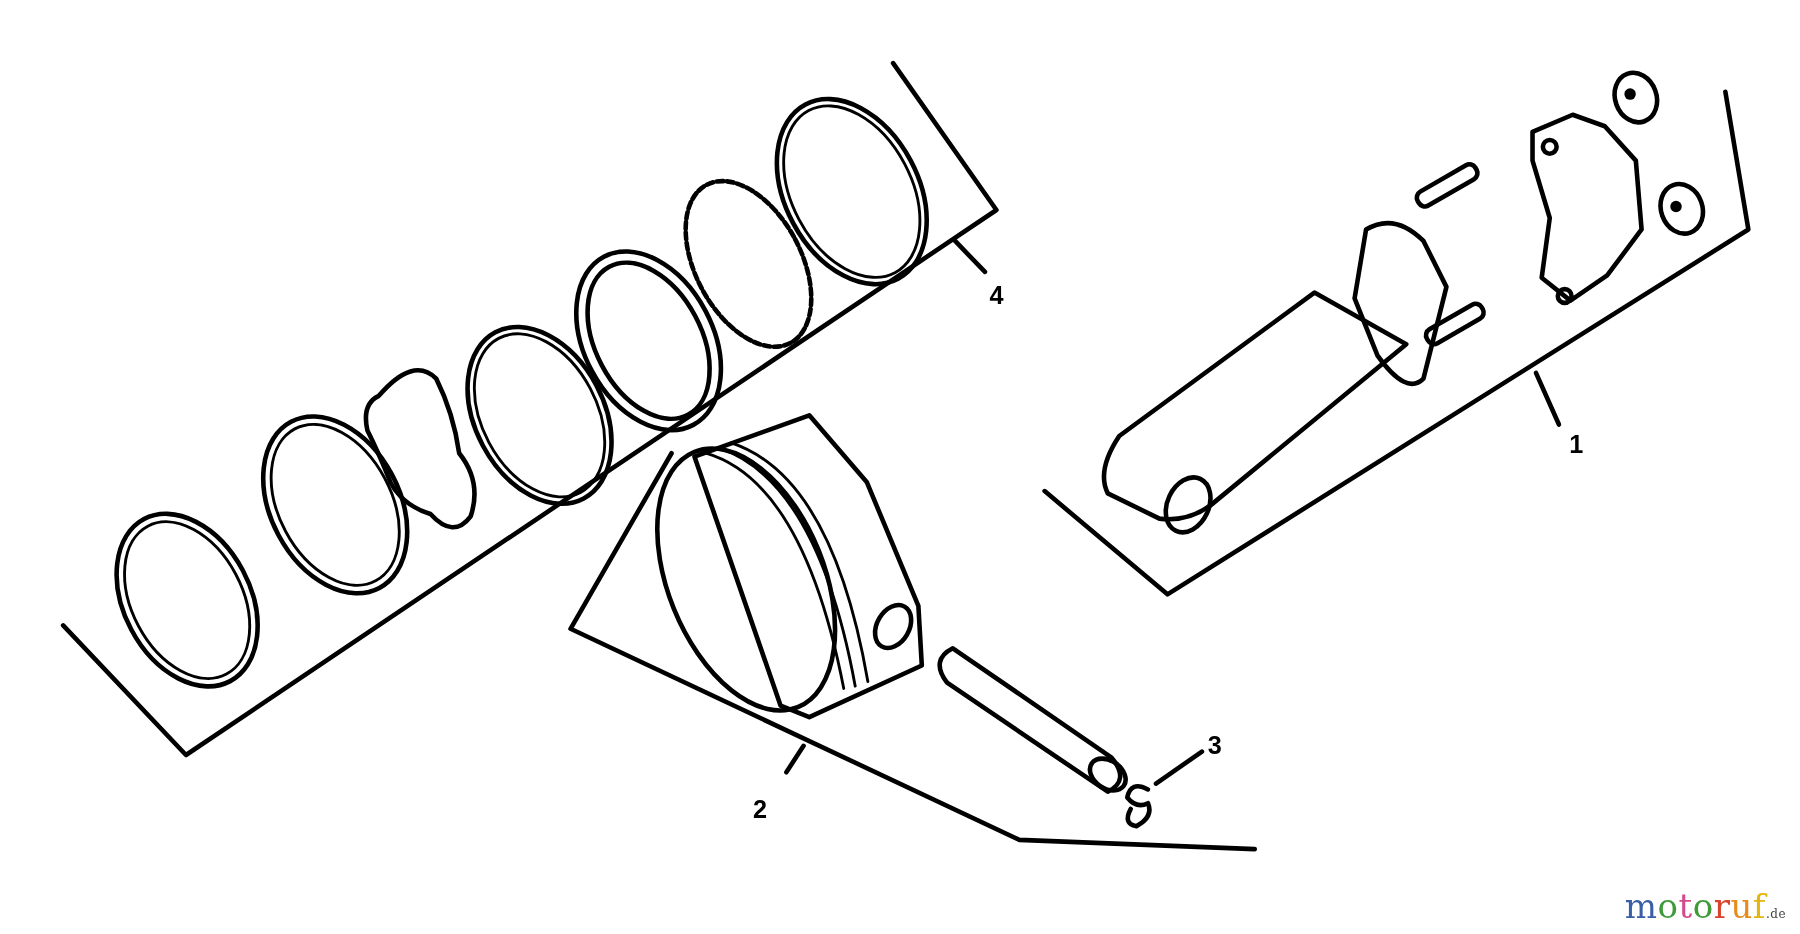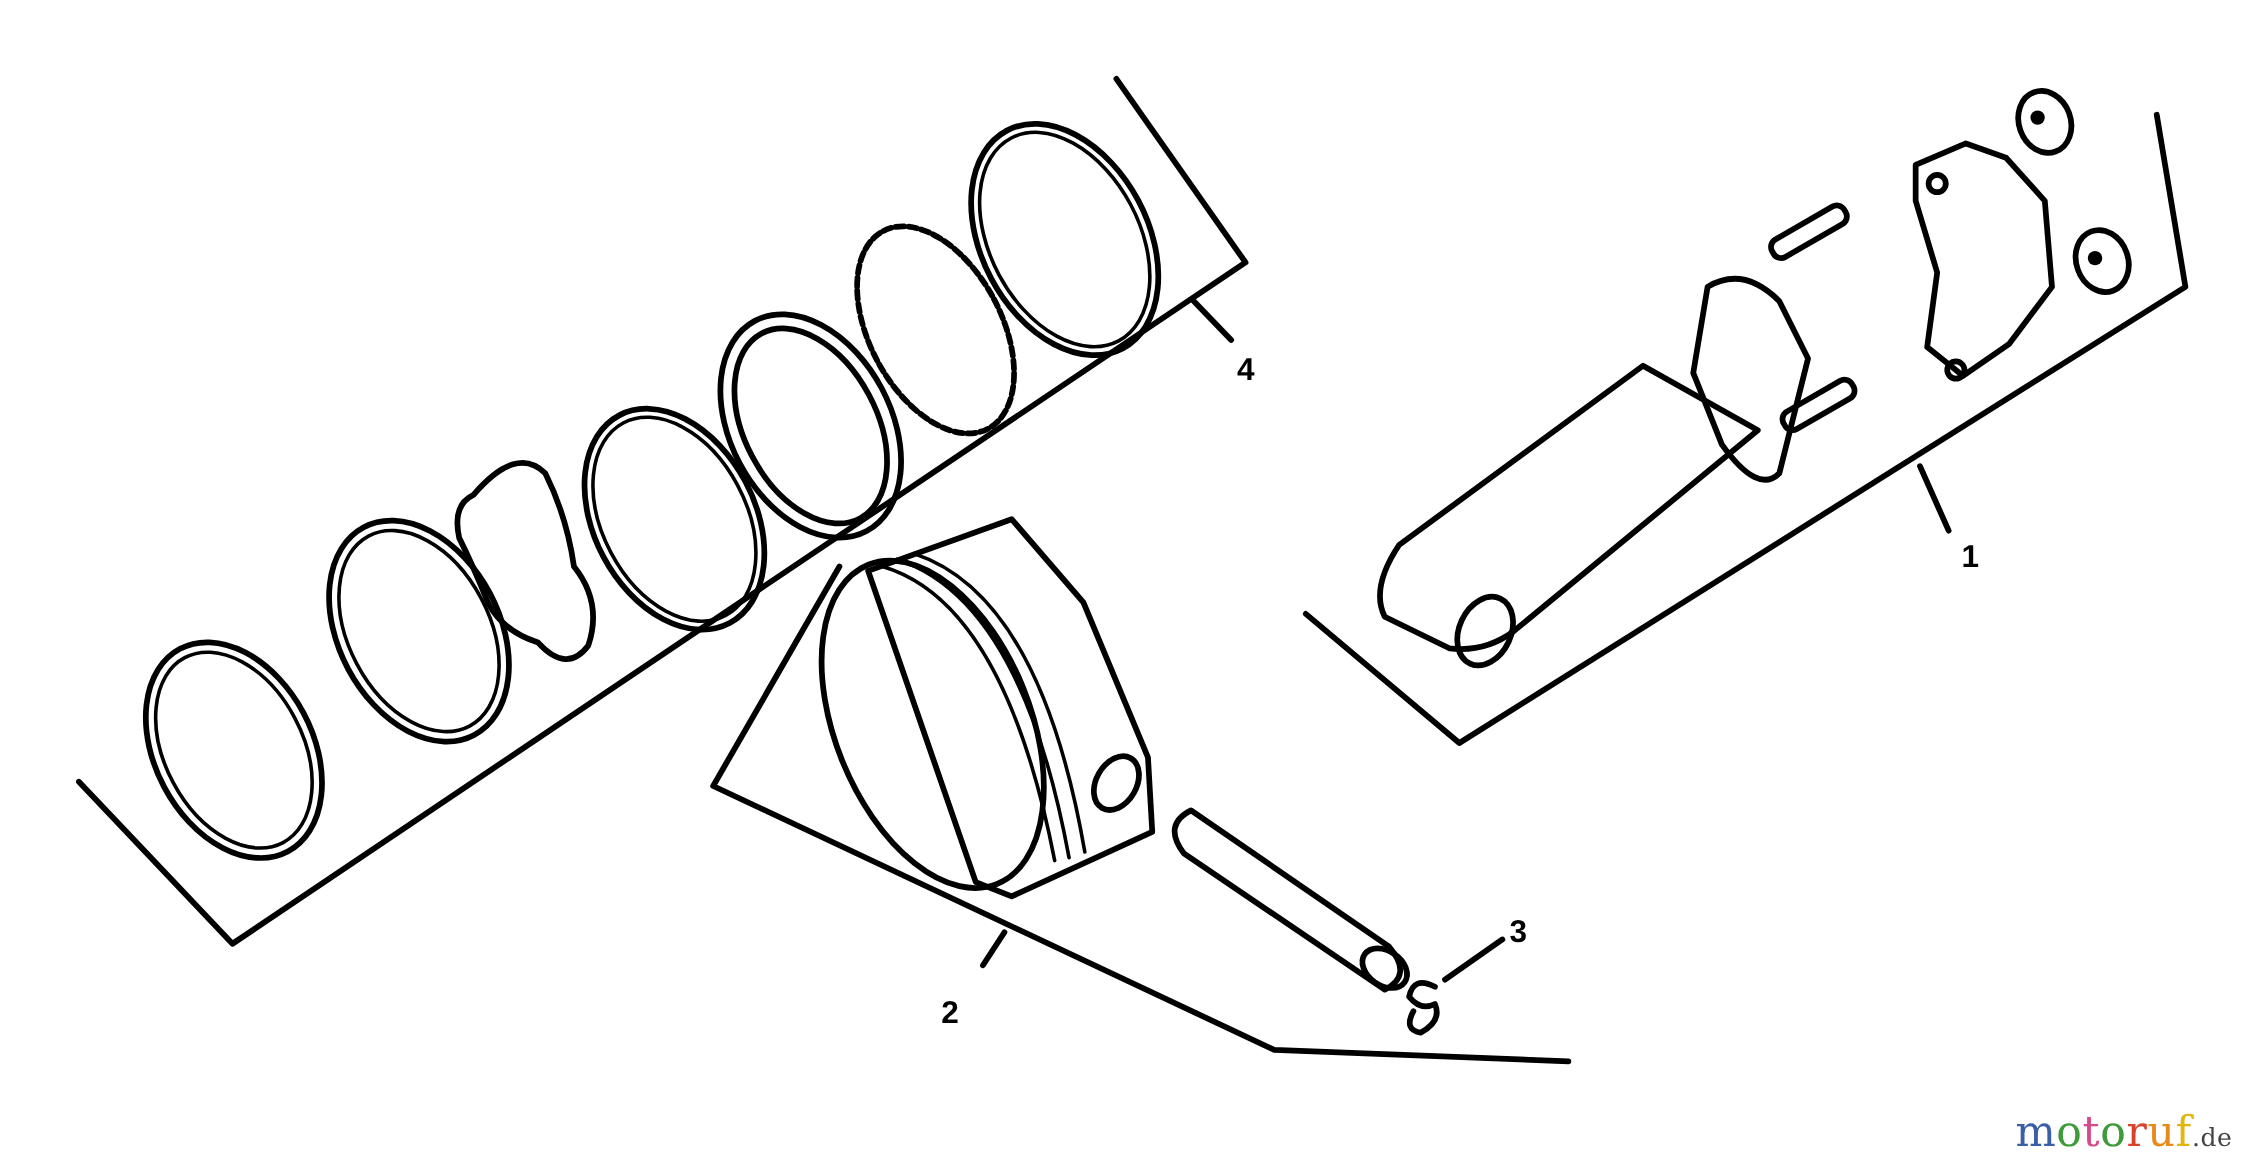--- a/index.html
+++ b/index.html
@@ -2,21 +2,21 @@
 <html><head>
 <meta charset="utf-8">
 <style>
   html, body { margin: 0; padding: 0; background: #ffffff; }
   body { width: 1800px; height: 934px; overflow: hidden; position: relative; font-family: "Liberation Sans", sans-serif; }
   #diagram { position: absolute; left: 0; top: 0; width: 1800px; height: 934px; }
   .ln { fill: none; stroke: #000; stroke-width: 4; stroke-linecap: round; stroke-linejoin: round; }
   .thin { fill: none; stroke: #000; stroke-width: 2.5; stroke-linecap: round; }
   .lbl { font-family: "Liberation Sans", sans-serif; font-weight: bold; font-size: 22px; fill: #000; }
   .watermark { position: absolute; right: 14px; bottom: 8px; font-family: "DejaVu Serif", serif; font-size: 34px; letter-spacing: 0.5px; }
-  .watermark .suffix { font-size: 20px; color: #444; }
+  .watermark .suffix { font-size: 12px; color: #444; }
 </style>
 </head>
 <body>
 
 <svg id="diagram" viewBox="0 0 1568 814" preserveAspectRatio="none" xmlns="http://www.w3.org/2000/svg">
 
   <g>
     <polyline class="ln" points="778,55 868,183 162,658 55,545"></polyline>
     <line class="ln" x1="832" y1="210" x2="858" y2="237"></line>
 

